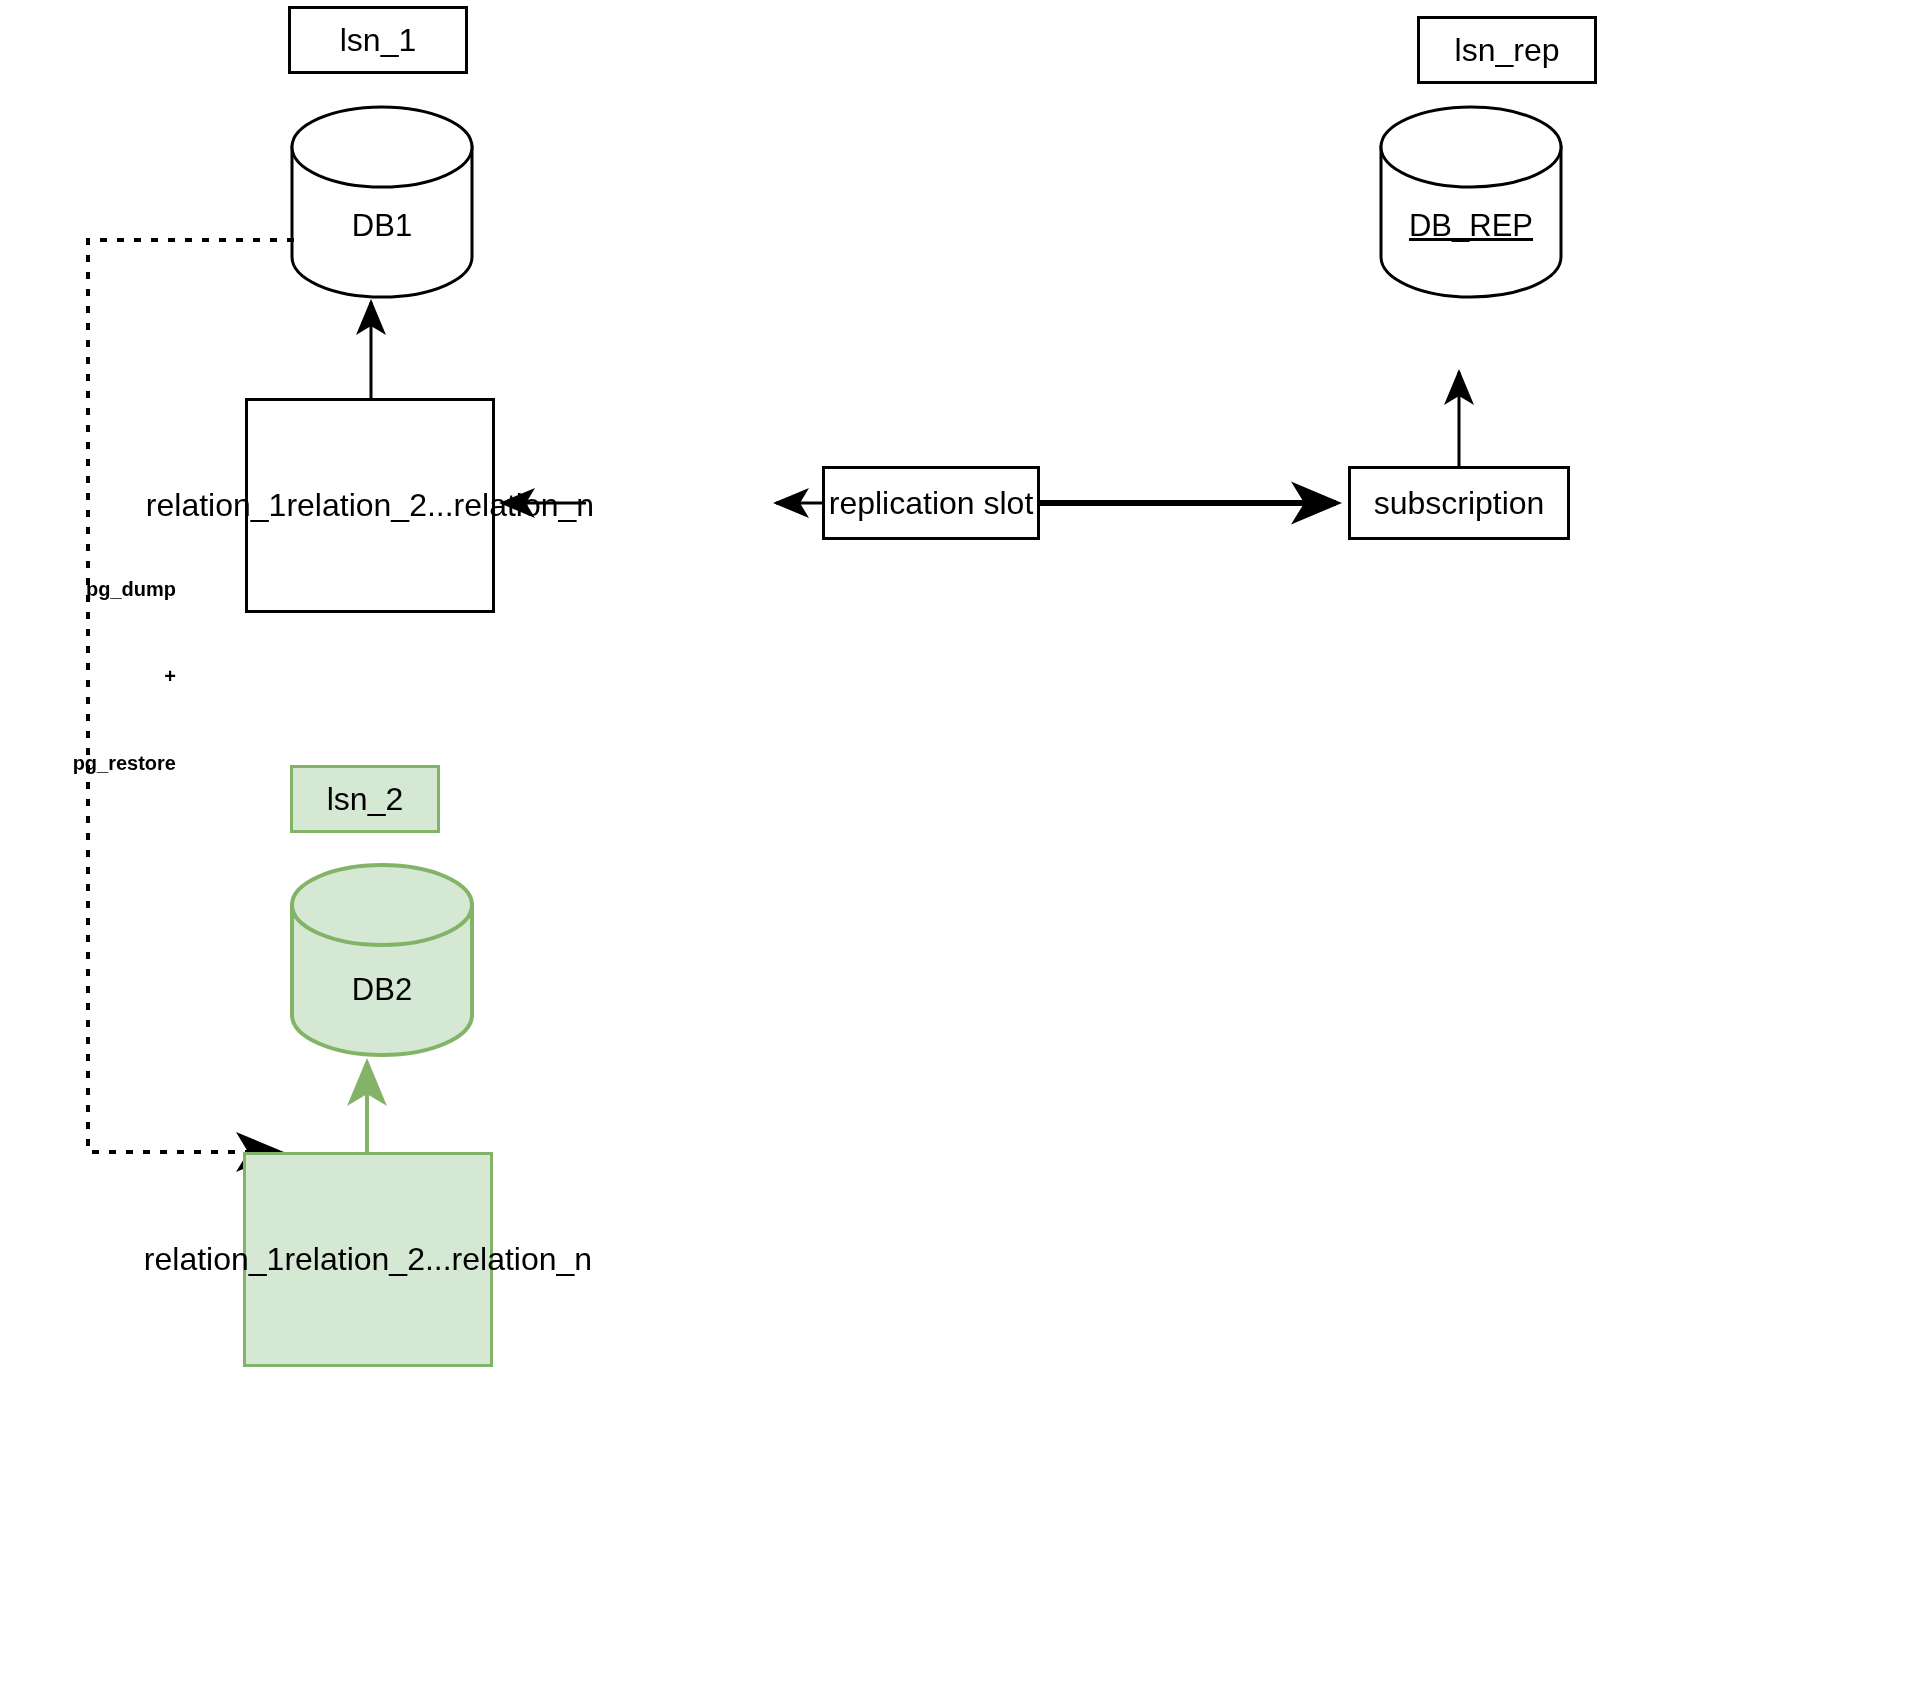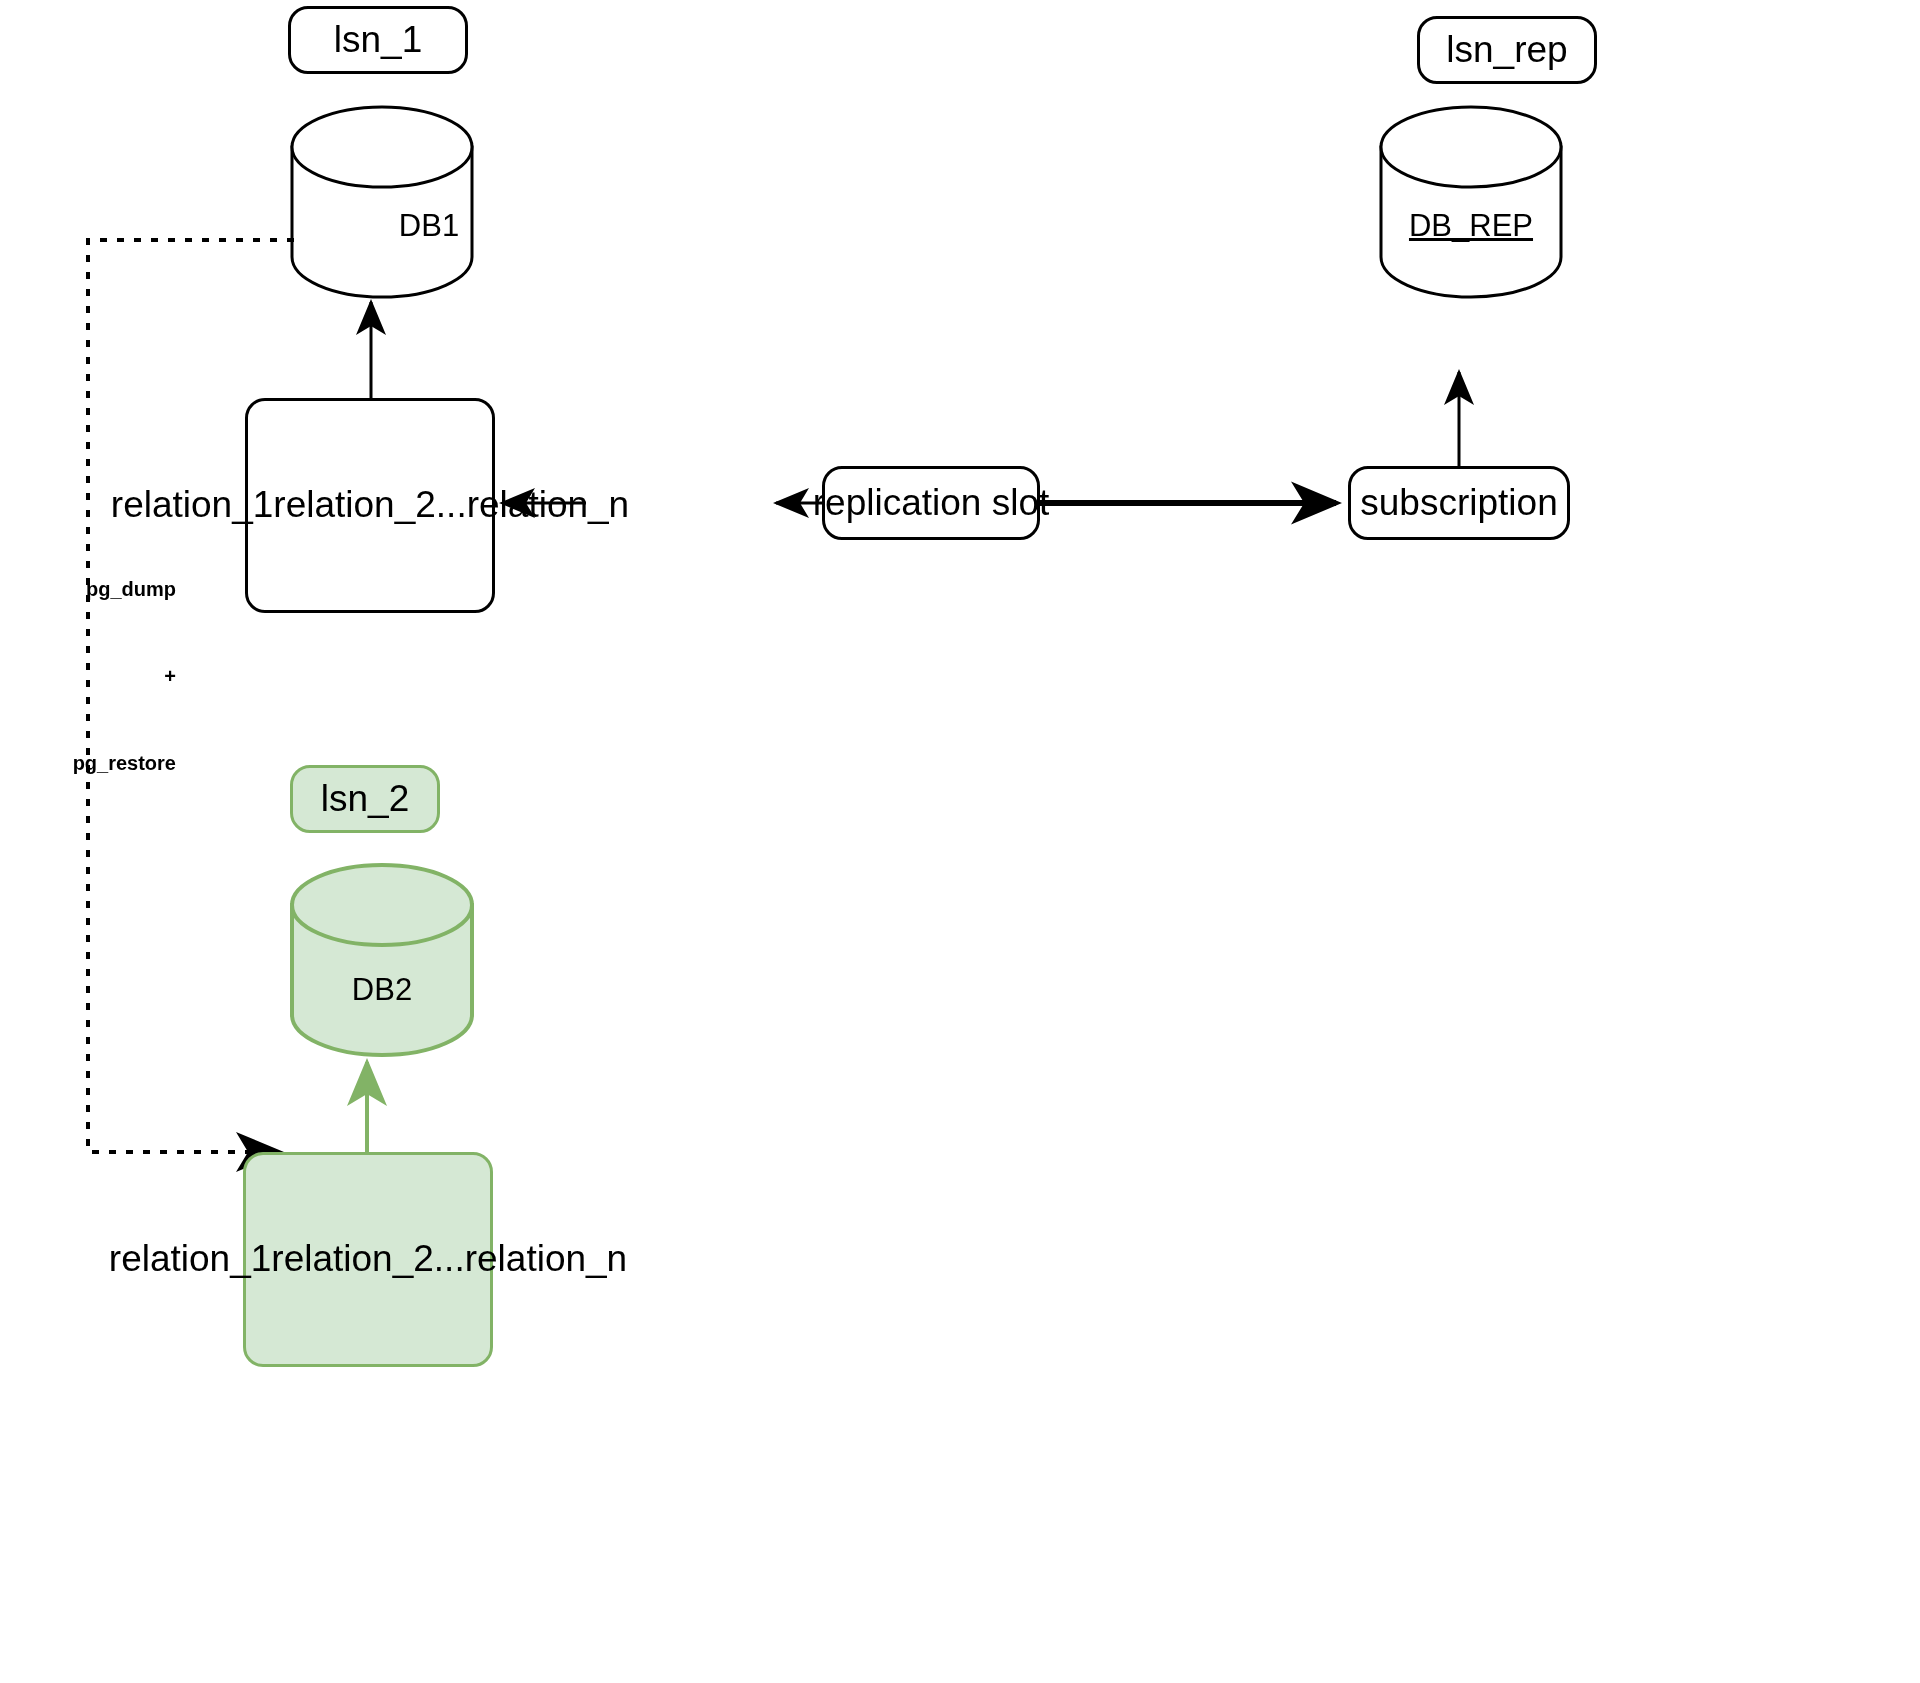--- a/index.html
+++ b/index.html
@@ -32,22 +32,22 @@
     box-sizing: border-box;
     display: flex;
     align-items: center;
     justify-content: center;
     text-align: center;
     line-height: 1.28;
   }
   .rbox {
     background: #ffffff;
     border: 3px solid #000000;
-    border-radius: 20px;
-    font-size: 37px;
+    border-radius: 0;
+    font-size: 32px;
   }
   .rbox.green {
     background: #d5e8d4;
     border-color: #82b366;
   }
   .rbox.multiline {
     flex-direction: row;
     line-height: 1.30;
   }
   .rbox .line {
@@ -124,21 +124,21 @@
 
     <line x1="367" y1="1152" x2="367" y2="1062" stroke="#82b366" stroke-width="4" marker-end="url(#arrowGreen)"></line>
 
     <path d="M292,240 L88,240 L88,1152 L272,1152" fill="none" stroke="#000000" stroke-width="4" stroke-dasharray="3 14" stroke-linecap="square" marker-end="url(#arrowDotted)"></path>
   </svg>
 
   <div class="node rbox" style="left:288px; top:6px; width:180px; height:68px;">
     <span class="line">lsn_1</span>
   </div>
 
-  <div class="cyl-label" style="left:292px; top:208px; width:180px;padding-left:47px;">DB1</div>
+  <div class="cyl-label" style="left:292px; top:208px; width:180px;">DB1</div>
 
   <div class="node rbox multiline" style="left:245px; top:398px; width:250px; height:215px;">
     <span class="line">relation_1</span>
     <span class="line">relation_2</span>
     <span class="line">...</span>
     <span class="line">relation_n</span>
   </div>
 
 
   <div class="node rbox" style="left:822px; top:466px; width:218px; height:74px;">

